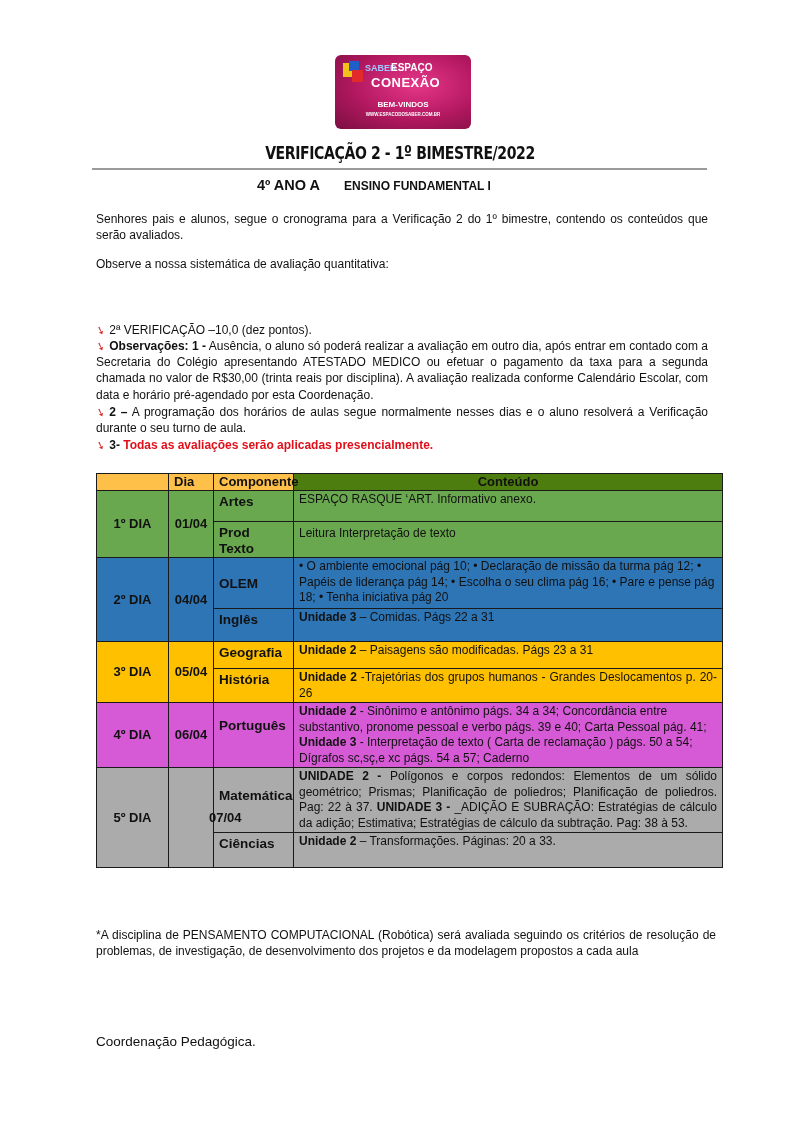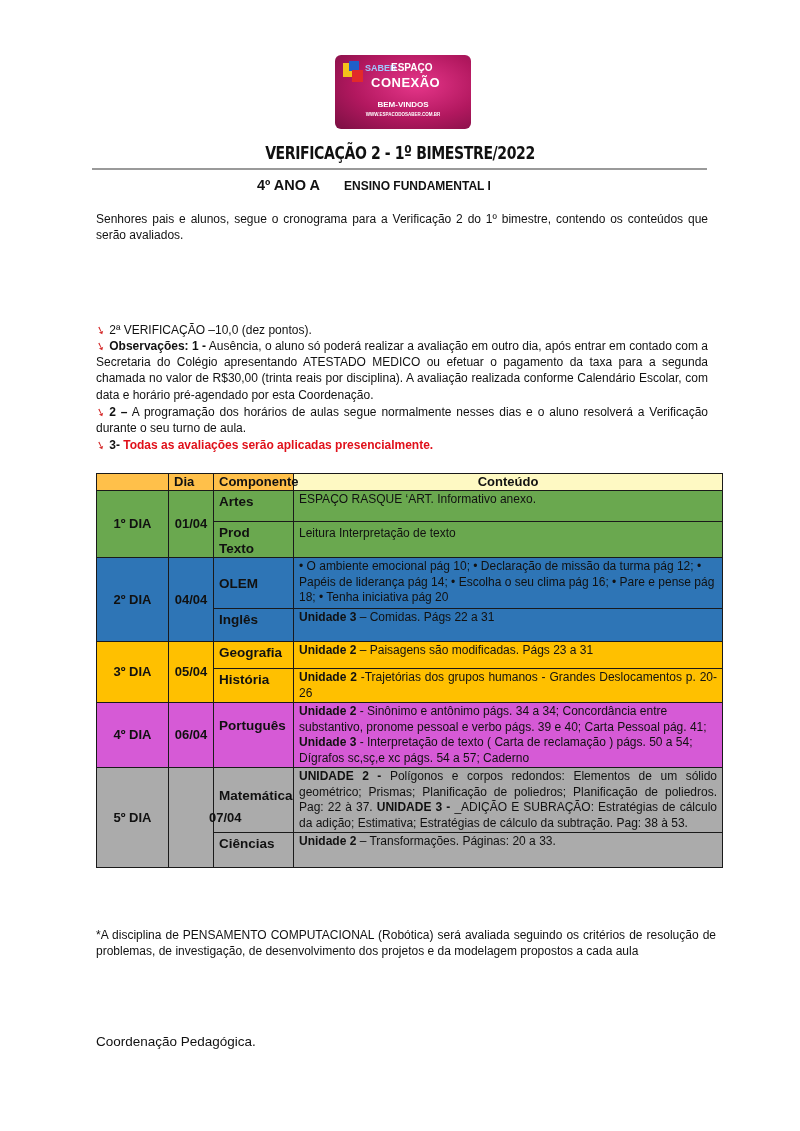--- a/index.html
+++ b/index.html
@@ -69,20 +69,21 @@
   <div class="url">WWW.ESPACODOSABER.COM.BR</div>
 </div>
 
 <div class="title">VERIFICAÇÃO 2 - 1º BIMESTRE/2022</div>
 <div class="title-rule"></div>
 <div class="subtitle-class">4º ANO A</div>
 <div class="subtitle-level">ENSINO FUNDAMENTAL I</div>
 
 <div class="para p1">Senhores pais e alunos, segue o cronograma para a Verificação 2 do 1º bimestre, contendo os conteúdos que serão avaliados.</div>
 <div class="para p2">
+  <div>Observe a nossa sistemática de avaliação quantitativa:</div>
 </div>
 
 <div class="bul b1">
   <span class="arrow">➘</span><span>2ª VERIFICAÇÃO –10,0 (dez pontos).</span>
 </div>
 <div class="bul b2">
   <span class="arrow">➘</span><span class="bold">Observações: 1 -</span><span> Ausência, o aluno só poderá realizar a avaliação em outro dia, após entrar em contado com a Secretaria do Colégio apresentando ATESTADO MEDICO ou efetuar o pagamento da taxa para a segunda chamada no valor de R$30,00 (trinta reais por disciplina). A avaliação realizada conforme Calendário Escolar, com data e horário pré-agendado por esta Coordenação.</span>
 </div>
 <div class="bul b3">
   <span class="arrow">➘</span><span class="bold">2 –</span><span> A programação dos horários de aulas segue normalmente nesses dias e o aluno resolverá a Verificação durante o seu turno de aula.</span>
@@ -96,21 +97,21 @@
     <col style="width:72px">
       <col style="width:45px">
       <col style="width:80px">
       <col style="width:429px">
   </colgroup>
   <thead>
     <tr>
       <th style="background: rgb(255, 192, 74);"></th>
       <th style="text-align: left; background: rgb(255, 192, 74);">Dia</th>
       <th style="text-align: left; background: rgb(255, 192, 74);">Componente</th>
-      <th style="background: #fef9c3;">Conteúdo</th>
+      <th style="background: #4d7c0f;">Conteúdo</th>
     </tr>
   </thead>
   <tbody>
 
     <tr class="green">
       <td class="day" rowspan="2" style="background: rgb(106, 168, 79);">1º DIA</td>
       <td class="date" rowspan="2" style="background: rgb(106, 168, 79);">01/04</td>
       <td class="comp" style="height: 26px; background: rgb(106, 168, 79);">Artes</td>
       <td class="content" style="background: rgb(106, 168, 79);">ESPAÇO RASQUE ‘ART. Informativo anexo.</td>
     </tr>

